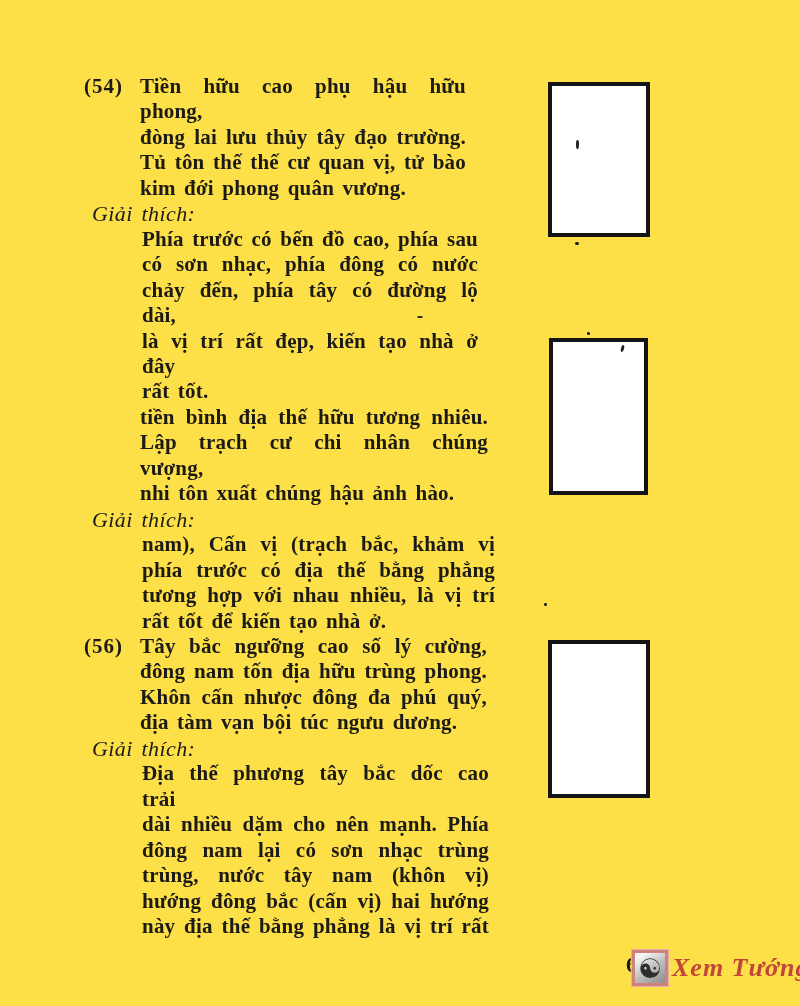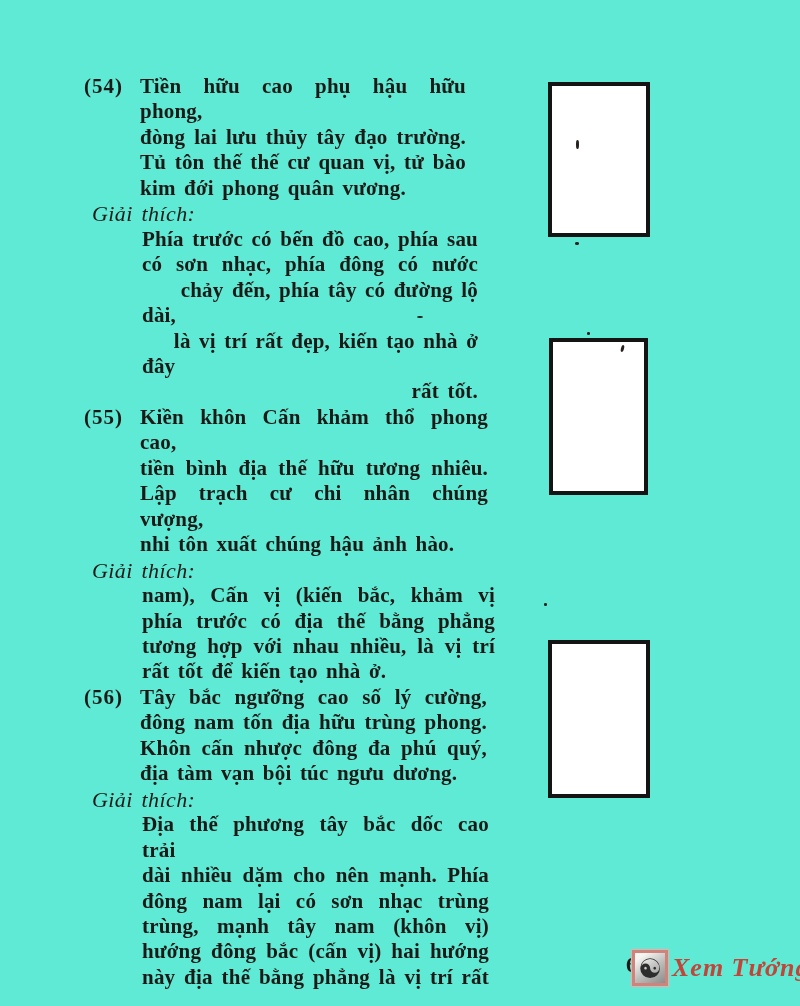--- a/index.html
+++ b/index.html
@@ -1,29 +1,29 @@
 <!DOCTYPE html>
 <html><head>
 <meta charset="utf-8">
 <style>
   html,body { margin:0; padding:0; background:#e8e8e8; }
   .page {
     position:relative; width:800px; height:1006px; margin:0 auto;
-    background:#5eead4; overflow:hidden;
+    background:#fde047; overflow:hidden;
     font-family:"Liberation Serif","DejaVu Serif",serif; color:#1c1a17;
   }
   
   .col {
     position:absolute; left:84px; top:74px; width:440px;
     font-size:21px; font-weight:700; line-height:25.45px;
     word-spacing:3px; letter-spacing:0.2px;
   }
   .vline { position:relative; margin-left:56px; }
   .eline { margin-left:58px; }
-  .s54 .vline { width:326px; }  .s54 .eline { width:336px;text-align:right; }
+  .s54 .vline { width:326px; }  .s54 .eline { width:336px; }
   .s55 .vline { width:348px; }  .s55 .eline { width:353px; }
   .s56 .vline { width:347px; }  .s56 .eline { width:347px; }
   .j { text-align:justify; text-align-last:justify; }
   .vnum { position:absolute; left:-56px; top:0; font-weight:700; letter-spacing:1px; }
   .glabel {
     margin-left:8px; font-style:italic; font-weight:400;
     font-size:22px; letter-spacing:0.4px;
   }
   
   .fig { position:absolute; box-sizing:border-box; border:4px solid #141414; background:#ffffff; }
@@ -74,45 +74,42 @@
       <div class="vline">kim đới phong quân vương.</div>
       <div class="glabel">Giải thích:</div>
       <div class="eline j">Phía trước có bến đồ cao, phía sau</div>
       <div class="eline j">có sơn nhạc, phía đông có nước</div>
       <div class="eline j">chảy đến, phía tây có đường lộ dài,</div>
       <div class="eline j">là vị trí rất đẹp, kiến tạo nhà ở đây</div>
       <div class="eline">rất tốt.</div>
     </div>
 
     <div class="s55">
-      <div class="vline j">
-        <span class="vnum">(55)</span><span>Kiền khôn Cấn khảm thổ phong cao,</span>
-      </div>
       <div class="vline j">tiền bình địa thế hữu tương nhiêu.</div>
       <div class="vline j">Lập trạch cư chi nhân chúng vượng,</div>
       <div class="vline">nhi tôn xuất chúng hậu ảnh hào.</div>
       <div class="glabel">Giải thích:</div>
-      <div class="eline j">nam), Cấn vị (kiến bắc, khảm vị</div>
+      <div class="eline j">nam), Cấn vị (trạch bắc, khảm vị</div>
       <div class="eline j">phía trước có địa thế bằng phẳng</div>
       <div class="eline j">tương hợp với nhau nhiều, là vị trí</div>
       <div class="eline">rất tốt để kiến tạo nhà ở.</div>
     </div>
 
     <div class="s56">
       <div class="vline j">
         <span class="vnum">(56)</span><span>Tây bắc ngưỡng cao số lý cường,</span>
       </div>
       <div class="vline j">đông nam tốn địa hữu trùng phong.</div>
       <div class="vline j">Khôn cấn nhược đông đa phú quý,</div>
       <div class="vline">địa tàm vạn bội túc ngưu dương.</div>
       <div class="glabel">Giải thích:</div>
       <div class="eline j">Địa thế phương tây bắc dốc cao trải</div>
       <div class="eline j">dài nhiều dặm cho nên mạnh. Phía</div>
       <div class="eline j">đông nam lại có sơn nhạc trùng</div>
-      <div class="eline j">trùng, mạnh tây nam (khôn vị)</div>
+      <div class="eline j">trùng, nước tây nam (khôn vị)</div>
       <div class="eline j">hướng đông bắc (cấn vị) hai hướng</div>
       <div class="eline j">này địa thế bằng phẳng là vị trí rất</div>
 
     </div>
 
   </div>
 
   <div class="fig fig1"></div>
   <div class="fig fig2"></div>
   <div class="fig fig3"></div>

